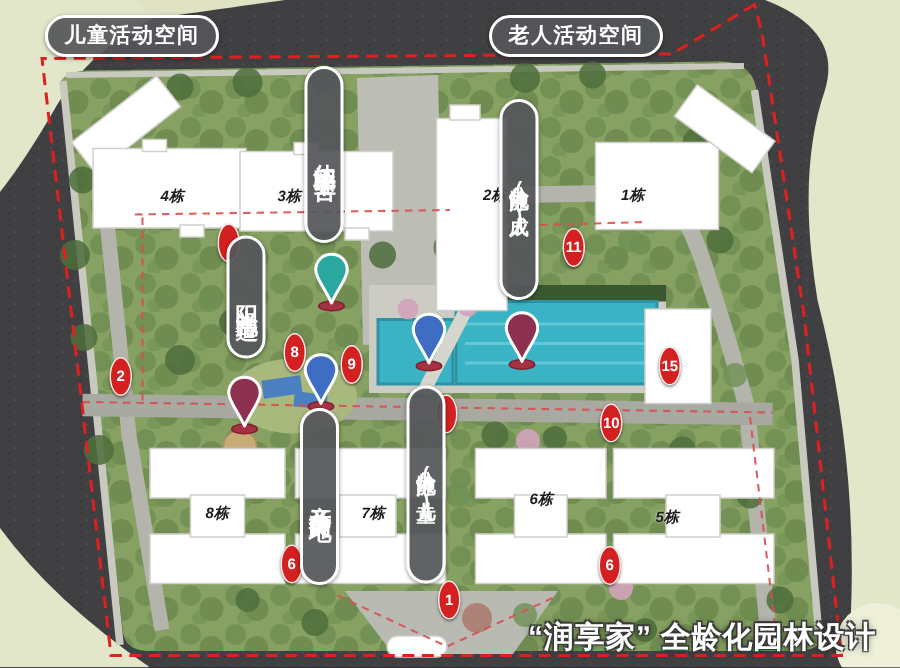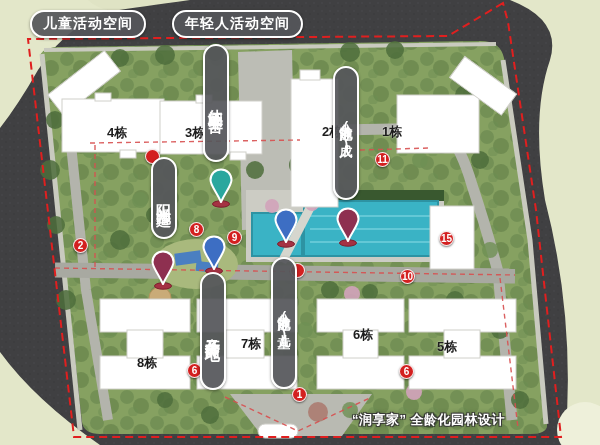--- a/index.html
+++ b/index.html
@@ -7,33 +7,33 @@
          font-family:"Liberation Sans","DejaVu Sans",sans-serif;}
   .map{position:absolute;left:0;top:0;z-index:0;}
   
   .pill{position:absolute;z-index:10;background:rgba(85,86,90,.93);color:#fff;border:2px solid #fff;
         border-radius:15px;font-weight:700;display:flex;align-items:center;justify-content:center;
         box-shadow:0 1px 3px rgba(0,0,0,.45);box-sizing:border-box;}
   .pill.h{height:26px;padding:12px 11px;font-size:14px;letter-spacing:1px;white-space:nowrap;}
   .pill.v{writing-mode:vertical-rl;text-orientation:upright;width:26px;padding:6px 0;
           border-radius:13px;line-height:1;}
   
-  .blabel{position:absolute;z-index:2;font-size:13px;font-weight:700;color:#1d1d1d;
-          text-shadow:0 0 2px rgba(255,255,255,.8);white-space:nowrap;}
-  
-  .marker{position:absolute;z-index:5;width:15px;height:15px;border-radius:50%;background:#d32020;
+  .blabel{position:absolute;z-index:2;font-size:10px;font-weight:700;color:#1d1d1d;
+          text-shadow:0 0 2px rgba(255,255,255,.8);white-space:nowrap;font-style:italic;}
+  
+  .marker{position:absolute;z-index:5;width:15px;height:26px;border-radius:50%;background:#d32020;
           color:#fff;font-size:10px;font-weight:700;display:flex;align-items:center;justify-content:center;
           border:1px solid rgba(255,255,255,.9);box-shadow:0 1px 2px rgba(0,0,0,.5);box-sizing:border-box;}
   .marker.partial{z-index:4;}
   
   .pin{position:absolute;z-index:6;overflow:visible;}
   .pin-base{fill:#a53243;stroke:#7e1f2e;stroke-width:1;}
   .pin-body{stroke:#ffffff;stroke-width:2;stroke-linejoin:round;}
   
-  .title{position:absolute;z-index:11;font-size:13px;font-weight:700;color:#fff;white-space:nowrap;
+  .title{position:absolute;z-index:11;font-size:20px;font-weight:700;color:#fff;white-space:nowrap;
          letter-spacing:.5px;
          text-shadow:-1px -1px 0 rgba(55,55,55,.9),1px -1px 0 rgba(55,55,55,.9),
                      -1px 1px 0 rgba(55,55,55,.9),1px 1px 0 rgba(55,55,55,.9),0 0 5px rgba(0,0,0,.6);}
 </style>
 </head>
 <body>
 
 <div class="stage">
 
   <svg class="map" width="600" height="445" viewBox="0 0 600 445">
@@ -206,28 +206,28 @@
     <path class="pin-body" d="M13 1.5 C7 1.5 2.5 6 2.5 12 C2.5 17.5 8.5 24 13 34 C17.5 24 23.5 17.5 23.5 12 C23.5 6 19 1.5 13 1.5 Z" fill="#3d6ec3"></path>
   </svg>
   <svg class="pin" style="left:335px;top:207px" width="26" height="40" viewBox="0 0 26 40">
     <ellipse class="pin-base" cx="13" cy="36" rx="8.5" ry="3.2"></ellipse>
     <path class="pin-body" d="M13 1.5 C7 1.5 2.5 6 2.5 12 C2.5 17.5 8.5 24 13 34 C17.5 24 23.5 17.5 23.5 12 C23.5 6 19 1.5 13 1.5 Z" fill="#8e3050"></path>
   </svg>
 
   <div class="blabel" style="left:107px;top:124px">4栋</div>
   <div class="blabel" style="left:185px;top:124px">3栋</div>
   <div class="blabel" style="left:322px;top:123px">2栋</div>
-  <div class="blabel" style="left:382px;top:123px">1栋</div>
-  <div class="blabel" style="left:137px;top:354px">8栋</div>
+  <div class="blabel" style="left:414px;top:123px">1栋</div>
+  <div class="blabel" style="left:137px;top:335px">8栋</div>
   <div class="blabel" style="left:241px;top:335px">7栋</div>
   <div class="blabel" style="left:353px;top:326px">6栋</div>
   <div class="blabel" style="left:437px;top:338px">5栋</div>
 
   <div class="pill h" style="left:30px;top:10px">儿童活动空间</div>
-  <div class="pill h" style="left:172px;top:10px">年轻人活动空间</div>
+  <div class="pill h" style="left:326px;top:10px">老人活动空间</div>
 
   <div class="pill v" style="left:203px;top:44px;height:118px;font-size:15px;letter-spacing:2px">休闲养生平台</div>
   <div class="pill v" style="left:333px;top:66px;height:134px;font-size:13px;letter-spacing:1px">分龄泳池(成人)</div>
   <div class="pill v" style="left:151px;top:157px;height:82px;font-size:15px;letter-spacing:3px">阳光跑道</div>
   <div class="pill v" style="left:200px;top:272px;height:118px;font-size:15px;letter-spacing:2px">亲子分龄天地</div>
   <div class="pill v" style="left:271px;top:257px;height:132px;font-size:13px;letter-spacing:1px">分龄泳池(儿童)</div>
 
   <div class="title" style="left:352px;top:411px">“润享家” 全龄化园林设计</div>
 
 </div>

